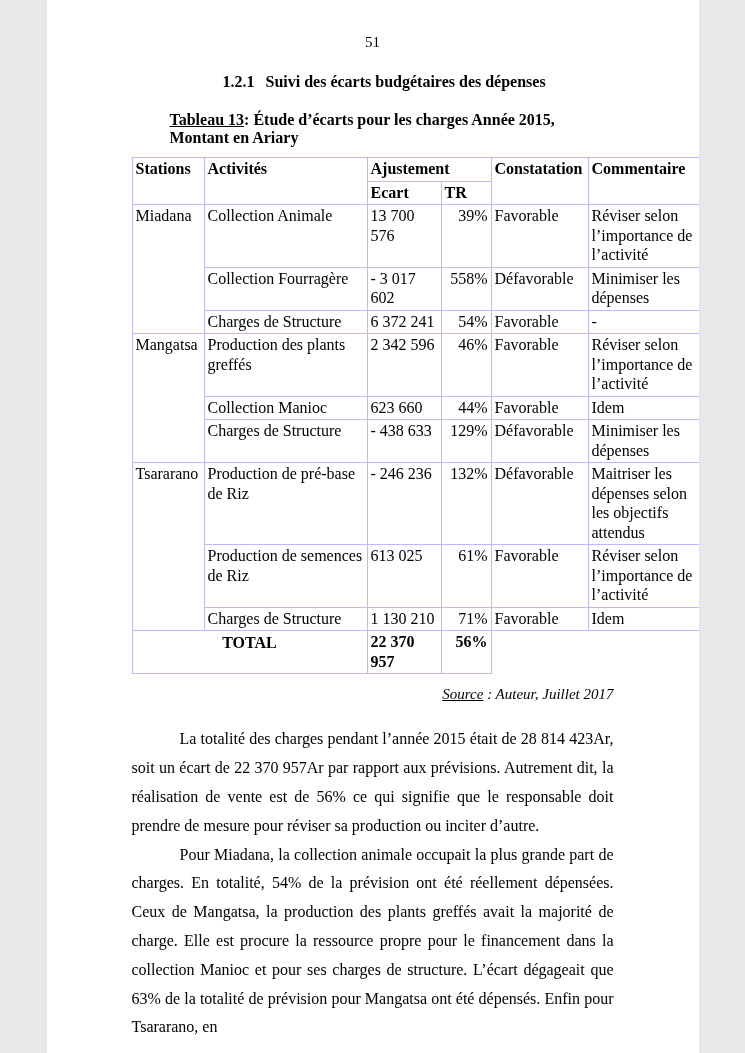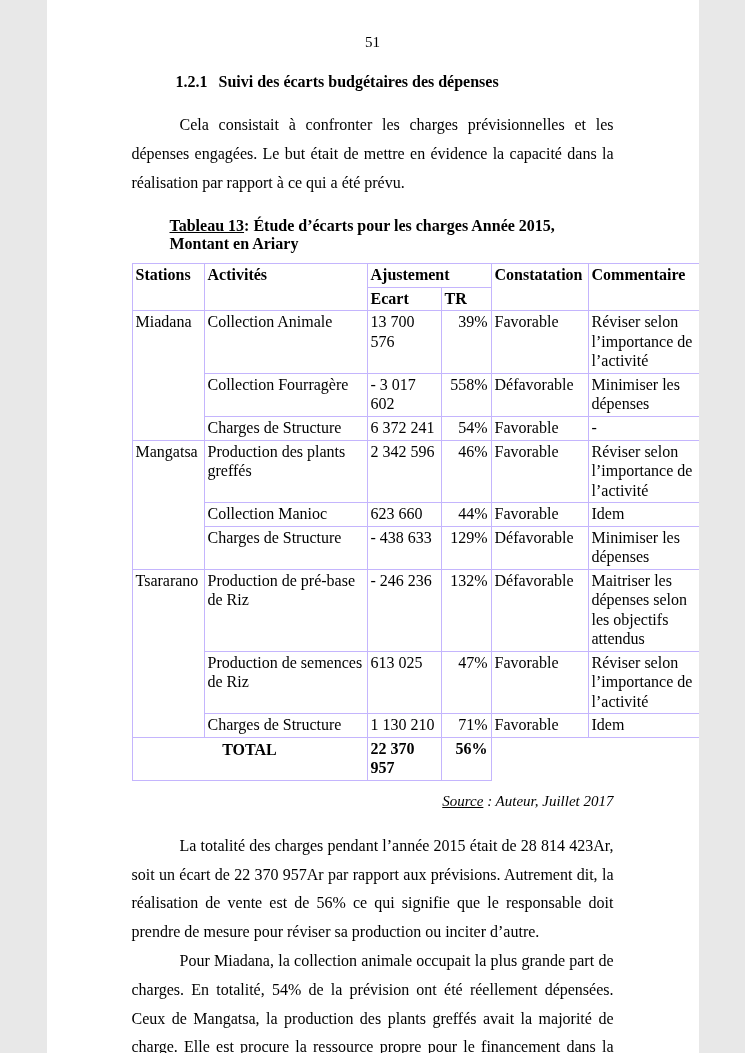--- a/index.html
+++ b/index.html
@@ -7,21 +7,21 @@
   body { font-family: "Liberation Serif", "DejaVu Serif", serif; color: #000; }
   .page {
     width: 652px; height: 1053px;
     margin: 0 auto;
     background: #ffffff;
     padding: 34px 85px 28px 85px;
     overflow: hidden;
   }
   .page-number { text-align: center; font-size: 15px; margin-bottom: 22px; }
 
-  .heading { font-size: 16px; font-weight: bold; margin-left: 44px; margin-bottom: 20px; }
+  .heading { font-size: 16px; font-weight: bold; margin-left: 91px; margin-bottom: 20px; }
   .heading .heading-num { margin-right: 11px; }
 
   .body-text {
     font-size: 16px; line-height: 1.8;
     text-align: justify; text-indent: 48px;
   }
 
   .table-title { font-size: 16px; font-weight: bold; margin: 20px 0 10px 38px; }
   .underlined { text-decoration: underline; margin-top: 24px; }
 
@@ -53,21 +53,20 @@
 <body>
 
 <div class="page">
 
   <div class="page-number">51</div>
 
   <div class="heading">
     <span class="heading-num">1.2.1</span><span>Suivi des écarts budgétaires des dépenses</span>
   </div>
 
-  <p class="body-text">Cela consistait à confronter les charges prévisionnelles et les dépenses engagées. Le but était de mettre en évidence la capacité dans la réalisation par rapport à ce qui a été prévu.</p>
 
   <div class="table-title">
     <span class="underlined">Tableau 13</span><span>: Étude d’écarts pour les charges Année 2015, Montant en Ariary</span>
   </div>
 
   <table class="ecarts">
     <colgroup>
       <col style="width:72px">
         <col style="width:163px">
         <col style="width:74px">
@@ -140,21 +139,21 @@
         <td rowspan="3">Tsararano</td>
         <td>Production de pré-base de Riz</td>
         <td class="col-ecart">- 246 236</td>
         <td class="col-tr">132%</td>
         <td>Défavorable</td>
         <td class="col-comment">Maitriser les dépenses selon les objectifs attendus</td>
       </tr>
       <tr>
         <td>Production de semences de Riz</td>
         <td class="col-ecart">613 025</td>
-        <td class="col-tr">47%</td>
+        <td class="col-tr">61%</td>
         <td>Favorable</td>
         <td class="col-comment">Réviser selon l’importance de l’activité</td>
       </tr>
       <tr>
         <td>Charges de Structure</td>
         <td class="col-ecart">1 130 210</td>
         <td class="col-tr">71%</td>
         <td>Favorable</td>
         <td class="col-comment">Idem</td>
       </tr>

